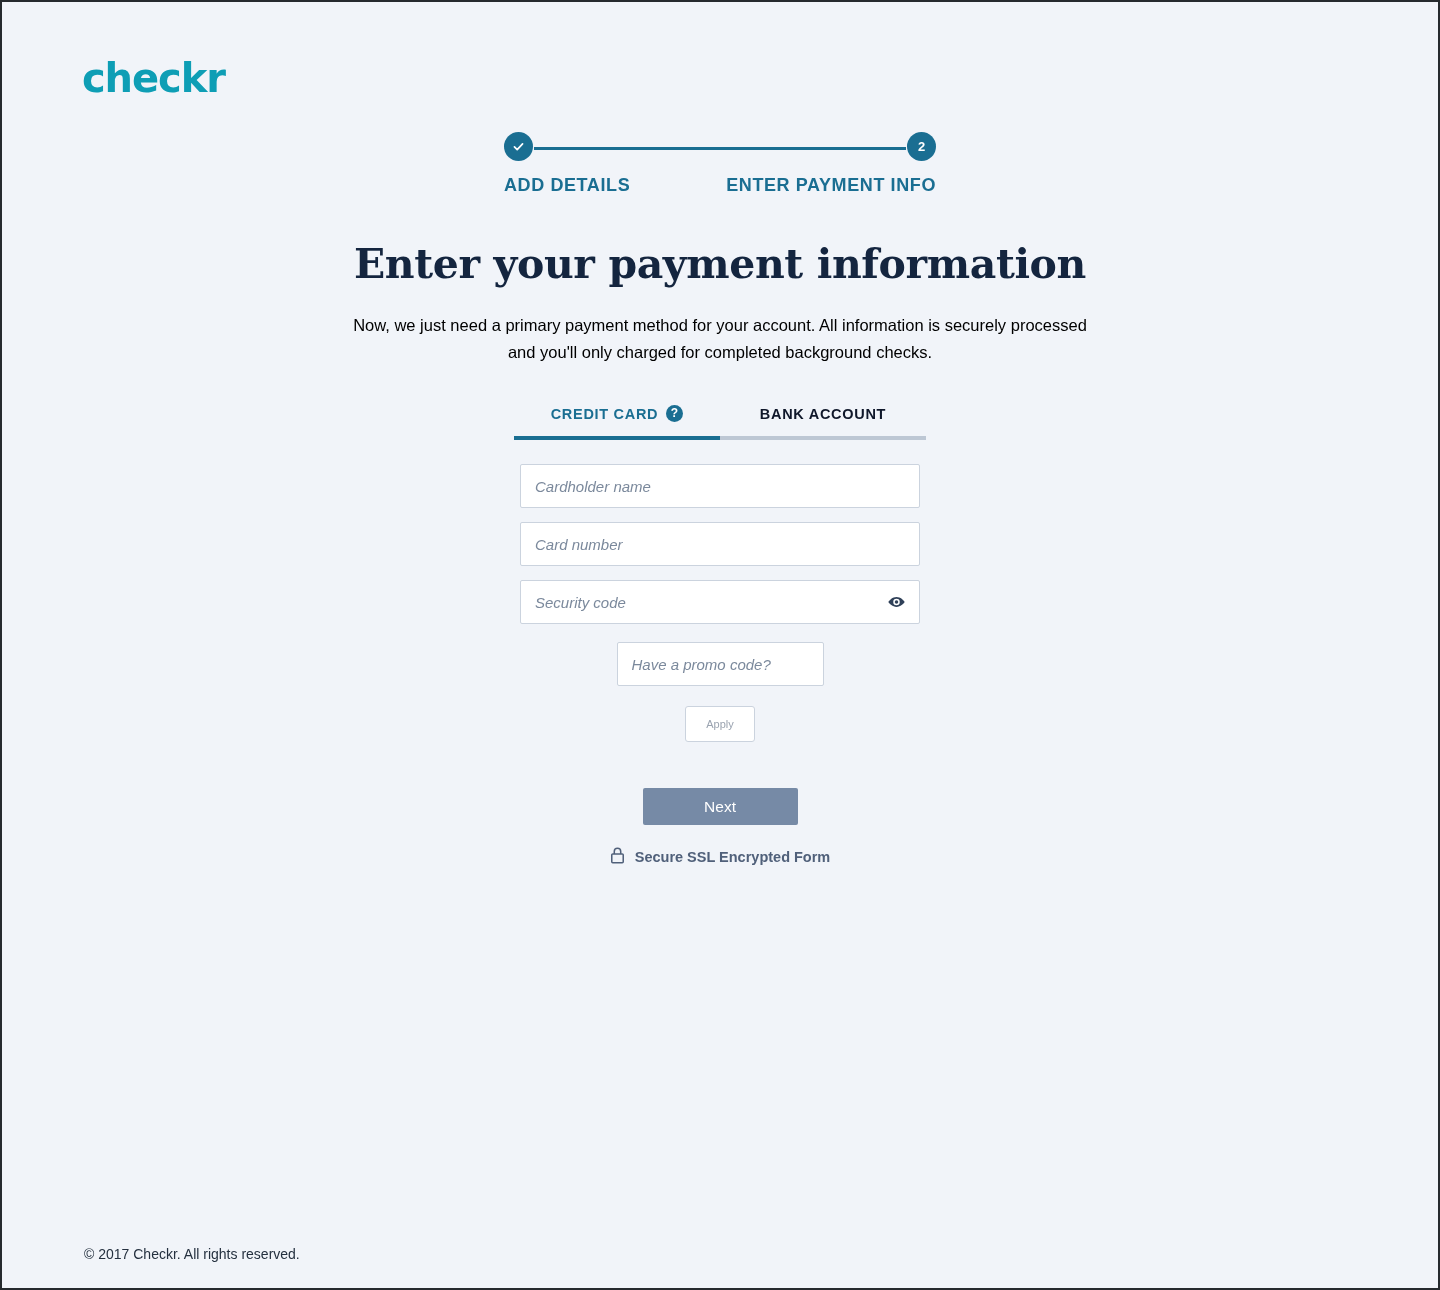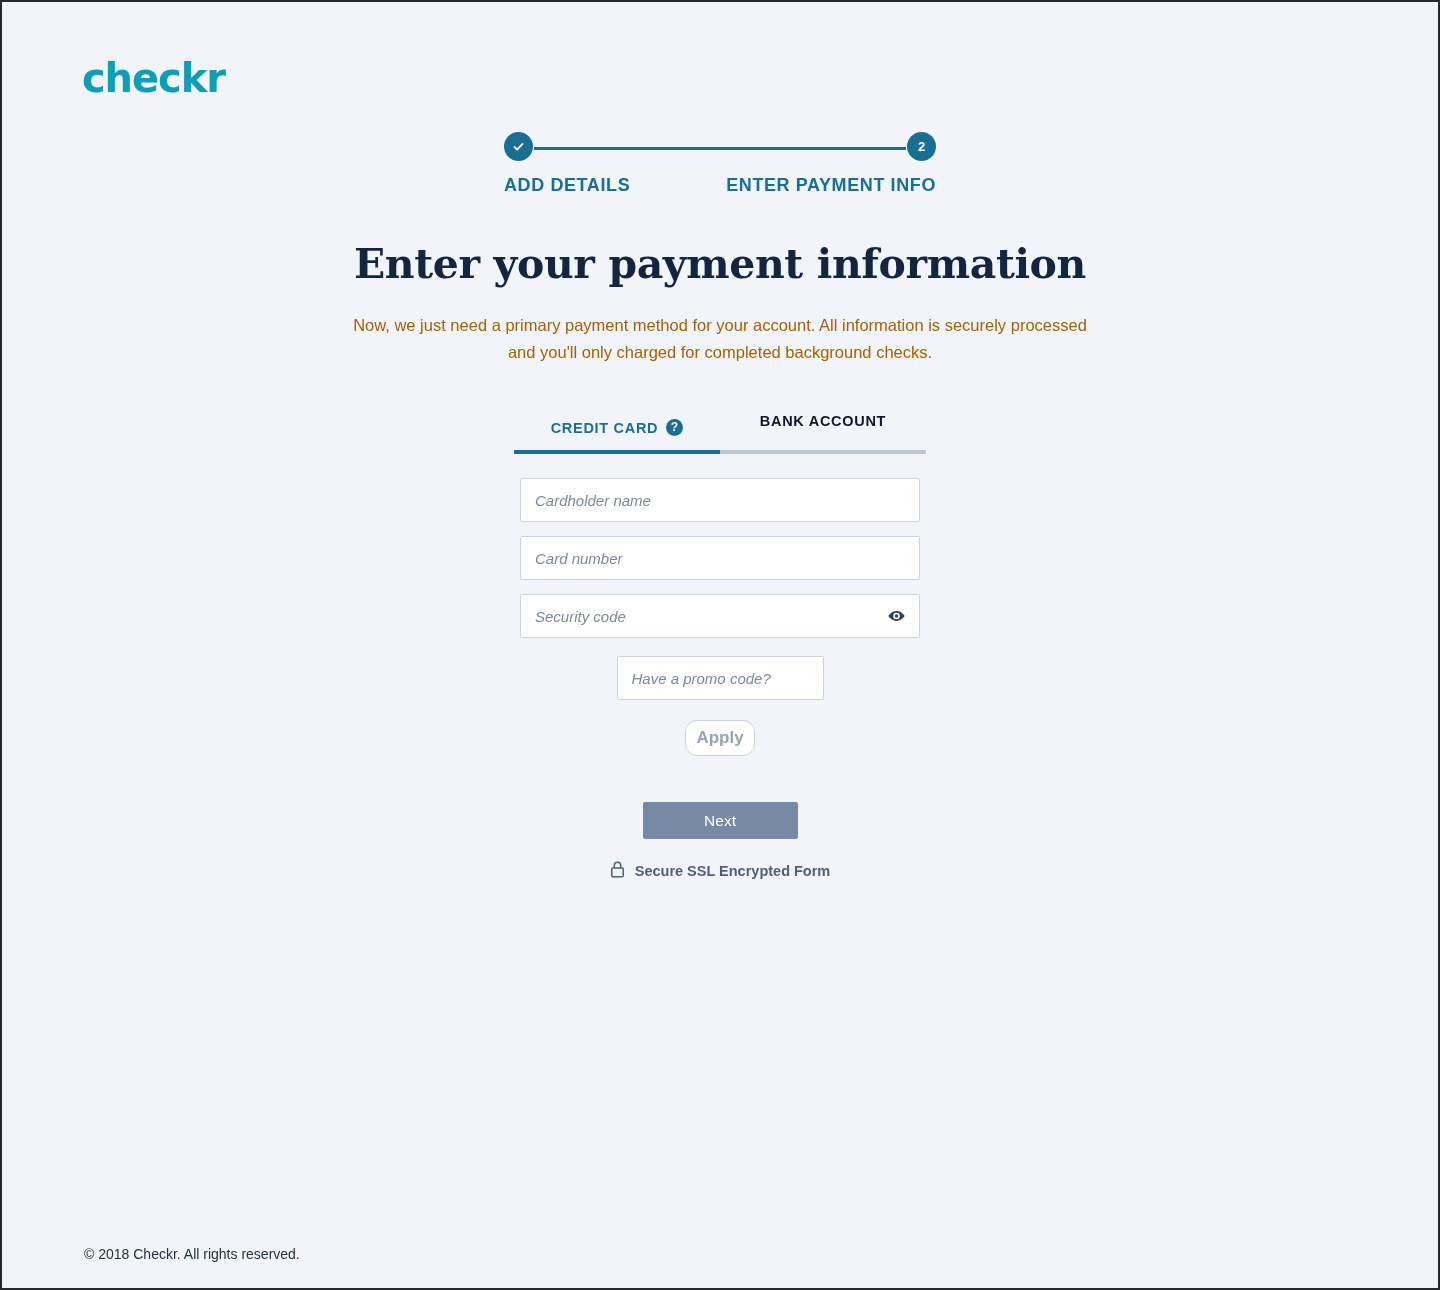--- a/index.html
+++ b/index.html
@@ -112,21 +112,21 @@
     font-weight: 700;
     letter-spacing: -0.4px;
     color: #14253f;
   }
   .subhead {
     margin: 24px auto 17px;
     width: 740px;
     text-align: center;
     font-size: 16.5px;
     line-height: 1.62;
-    color: #a16207;
+    color: #000000;
   }
 
   
   .tabs {
     margin: 40px auto 0;
     width: 412px;
     display: flex;
   }
   .tab {
     flex: 1;
@@ -135,21 +135,21 @@
     font-size: 14.5px;
     font-weight: 700;
     letter-spacing: 0.7px;
     cursor: pointer;
     display: flex;
     align-items: center;
     justify-content: center;
     gap: 8px;
     user-select: none;
   }
-  .tab.active { color: #1a6e92; border-bottom: 4px solid #1a6e92; margin-top: 14px; }
+  .tab.active { color: #1a6e92; border-bottom: 4px solid #1a6e92; }
   .tab.inactive { color: #0f172a; border-bottom: 4px solid #bdc7d4; }
   .help-icon {
     width: 17px;
     height: 17px;
     border-radius: 50%;
     background: #1a6e92;
     color: #fff;
     font-size: 12px;
     font-weight: 700;
     line-height: 17px;
@@ -209,27 +209,26 @@
     gap: 20px;
     margin-top: 18px;
     align-items: center;
     flex-direction: column;
   }
   .promo-input { width: 207px; }
   .apply-btn {
     width: 70px;
     height: 36px;
     border: 1px solid #cbd3de;
-    border-radius: 12px;
+    border-radius: 3px;
     background: #ffffff;
     color: #9aa3b0;
     font-family: "Liberation Sans", sans-serif;
-    font-size: 17px;
+    font-size: 11px;
     cursor: pointer;
-    font-weight: bold;
   }
 
   .next-wrap {
     margin-top: 46px;
     display: flex;
     justify-content: center;
   }
   .next-btn {
     width: 155px;
     height: 37px;
@@ -341,15 +340,15 @@
         <svg width="15" height="17" viewBox="0 0 16 19" aria-hidden="true">
           <rect x="1.6" y="7.7" width="12.8" height="10" rx="1.1" fill="none" stroke="#50607a" stroke-width="1.7"></rect>
           <path d="M4.4 7.7 V5.1 a3.6 3.6 0 0 1 7.2 0 V7.7" fill="none" stroke="#50607a" stroke-width="1.7"></path>
         </svg>
       </span>
       <span>Secure SSL Encrypted Form</span>
     </div>
 
   </div>
 
-  <div class="footer">© 2018 Checkr. All rights reserved.</div>
+  <div class="footer">© 2017 Checkr. All rights reserved.</div>
 
 </div>
 
 </body></html>

